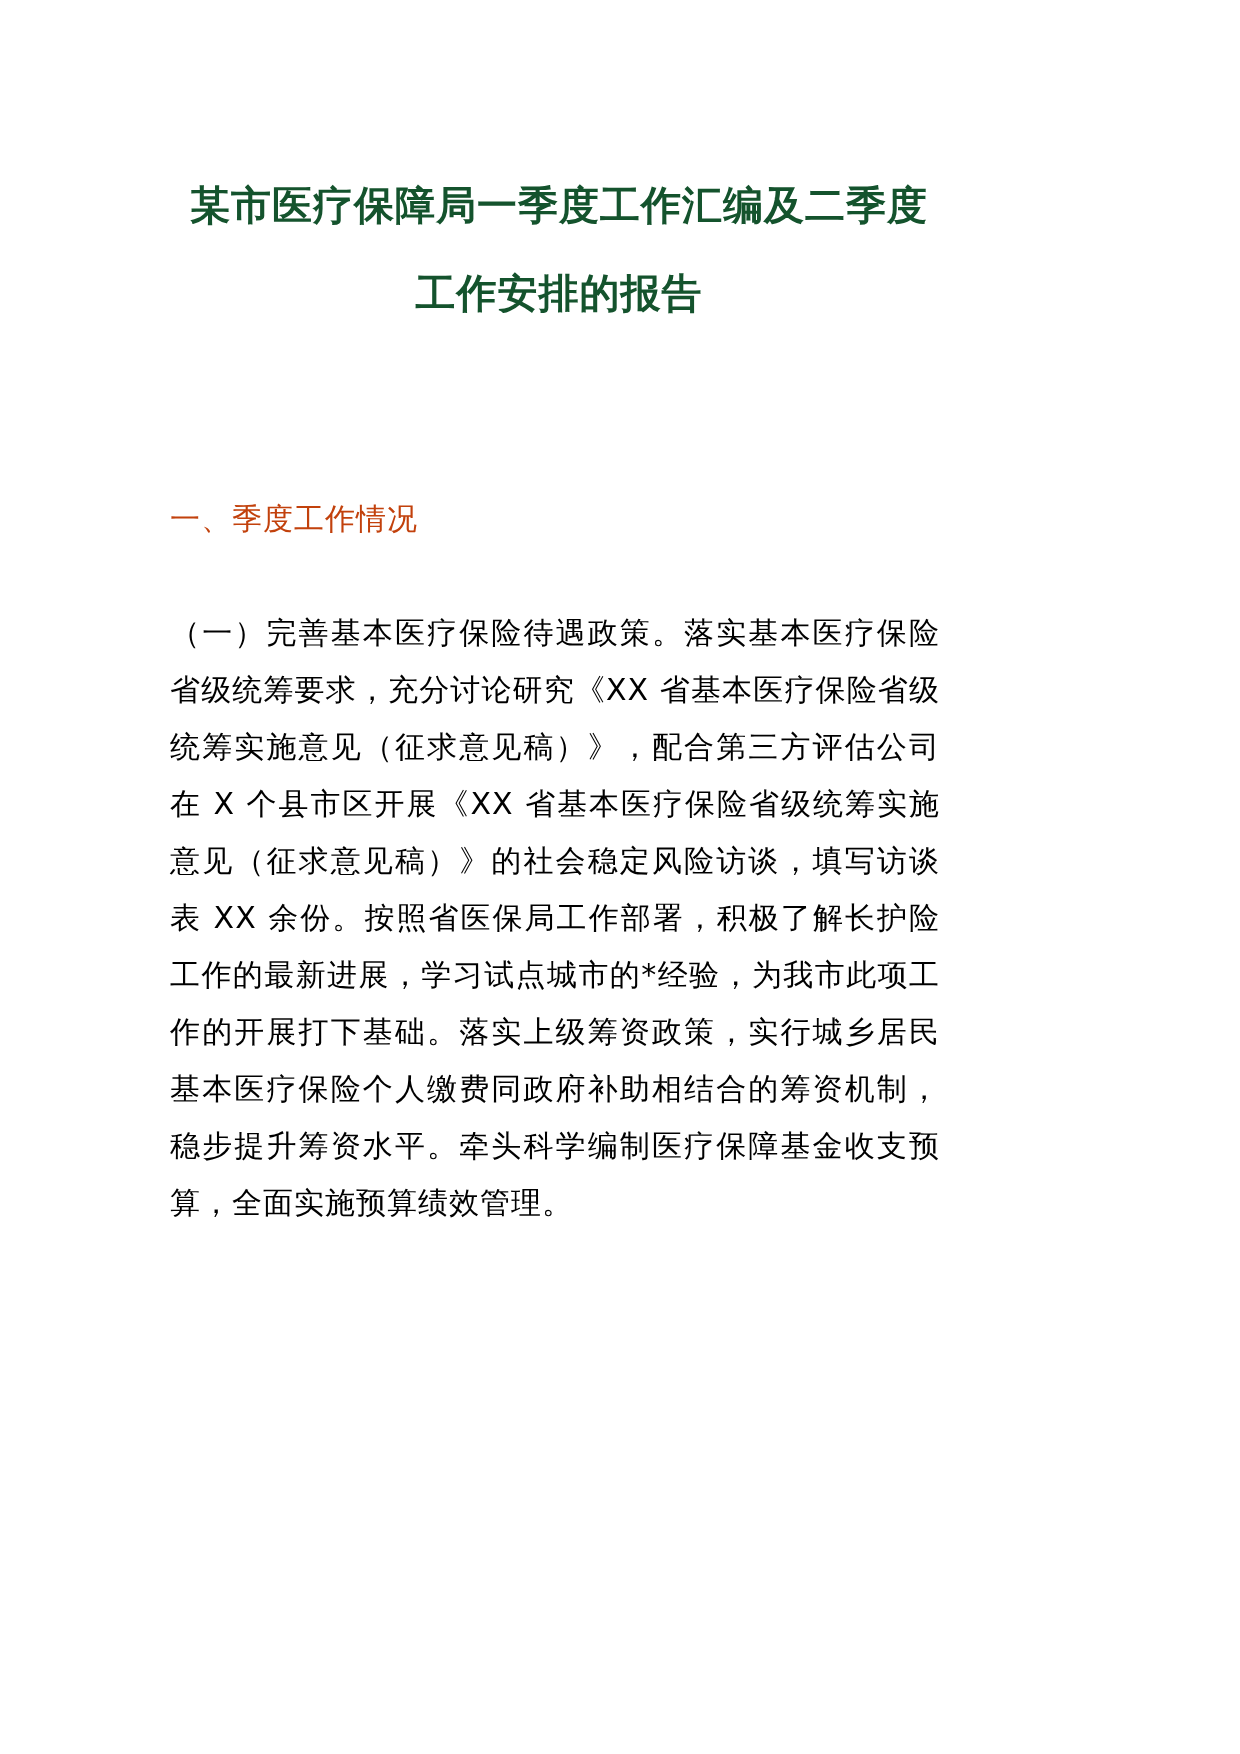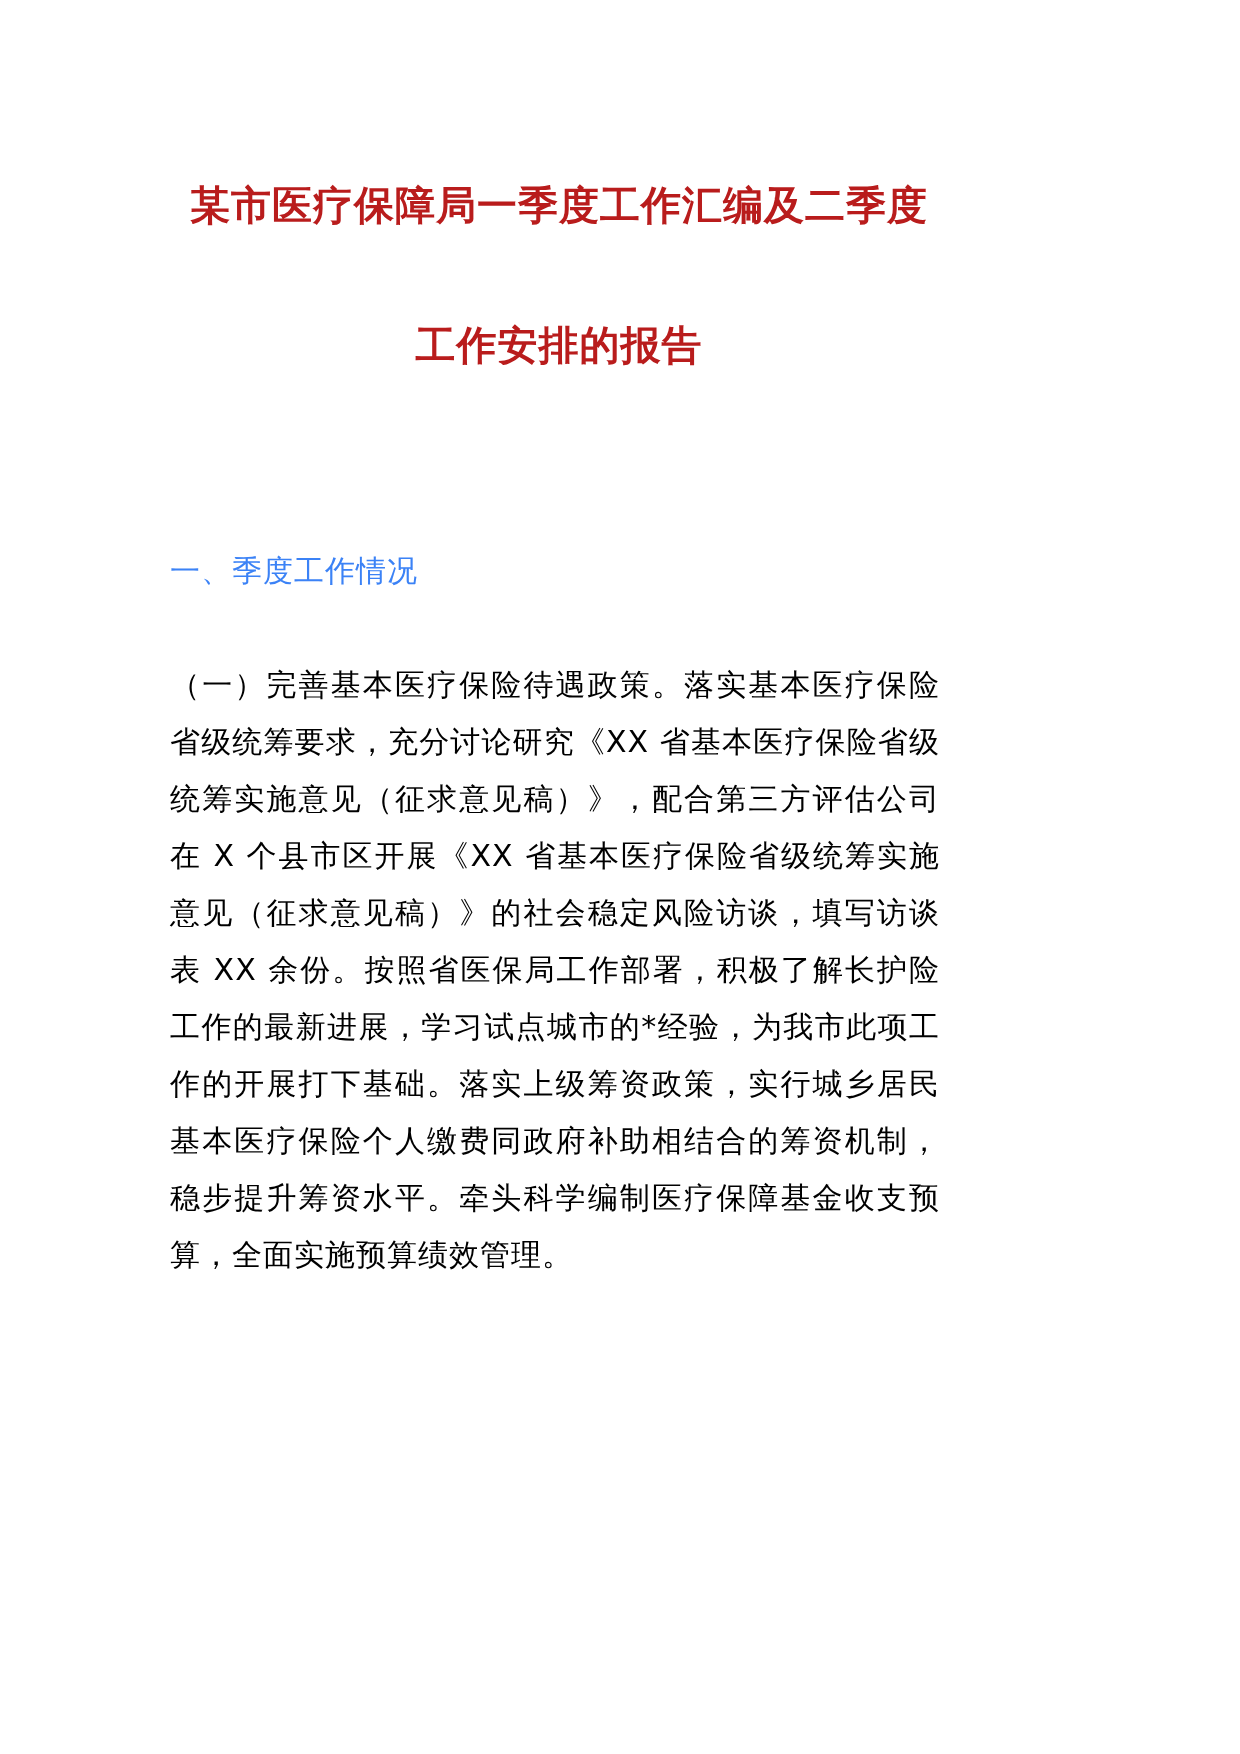--- a/index.html
+++ b/index.html
@@ -22,36 +22,36 @@
     left: 170px;
     top: 0;
     width: 778px;
   }
   .doc-title {
     margin: 180px 0 0 0;
     font-size: 40px;
     font-weight: 700;
     text-align: center;
     letter-spacing: 1px;
-    color: #b91c1c;
+    color: #14532d;
   }
   .doc-title .title-line {
     display: block;
     line-height: 50px;
   }
   .doc-title .title-line + .title-line {
-    margin-top: 90px;
+    margin-top: 38px;
   }
   .section-heading {
     margin-top: 172px;
     font-size: 30px;
     line-height: 57px;
     letter-spacing: 1px;
     font-weight: 400;
-    color: #3b82f6;
+    color: #c2410c;
   }
   .paragraph {
     margin: 57px 8px 0 0;
     font-size: 30px;
     line-height: 57px;
     letter-spacing: 1px;
     text-align: justify;
     text-justify: inter-ideograph;
     color: #000000;
   }

